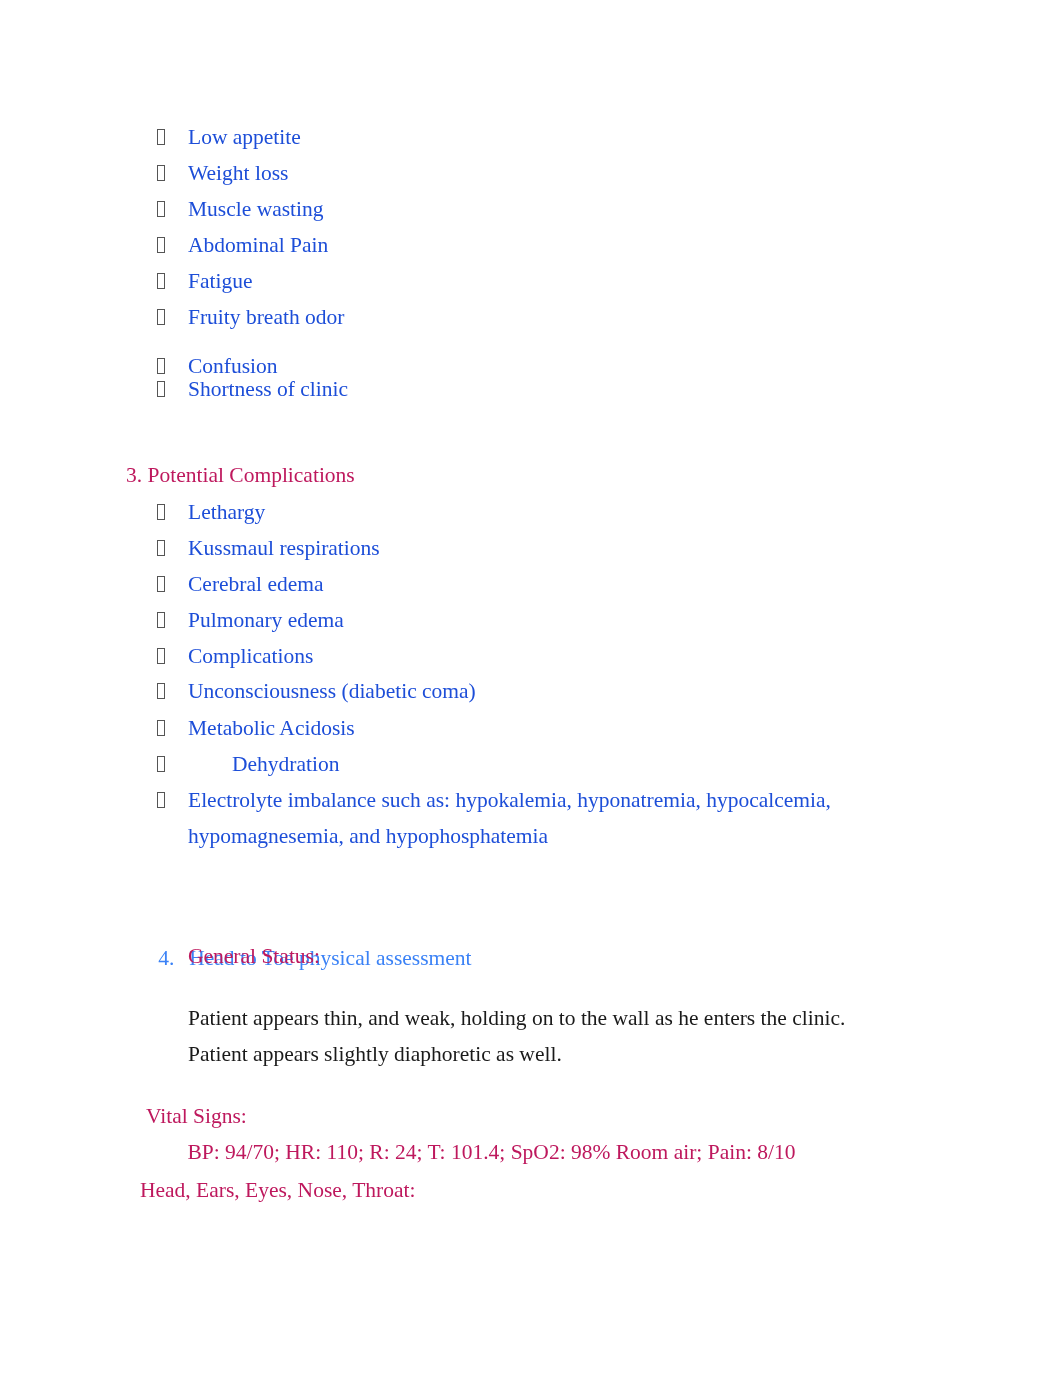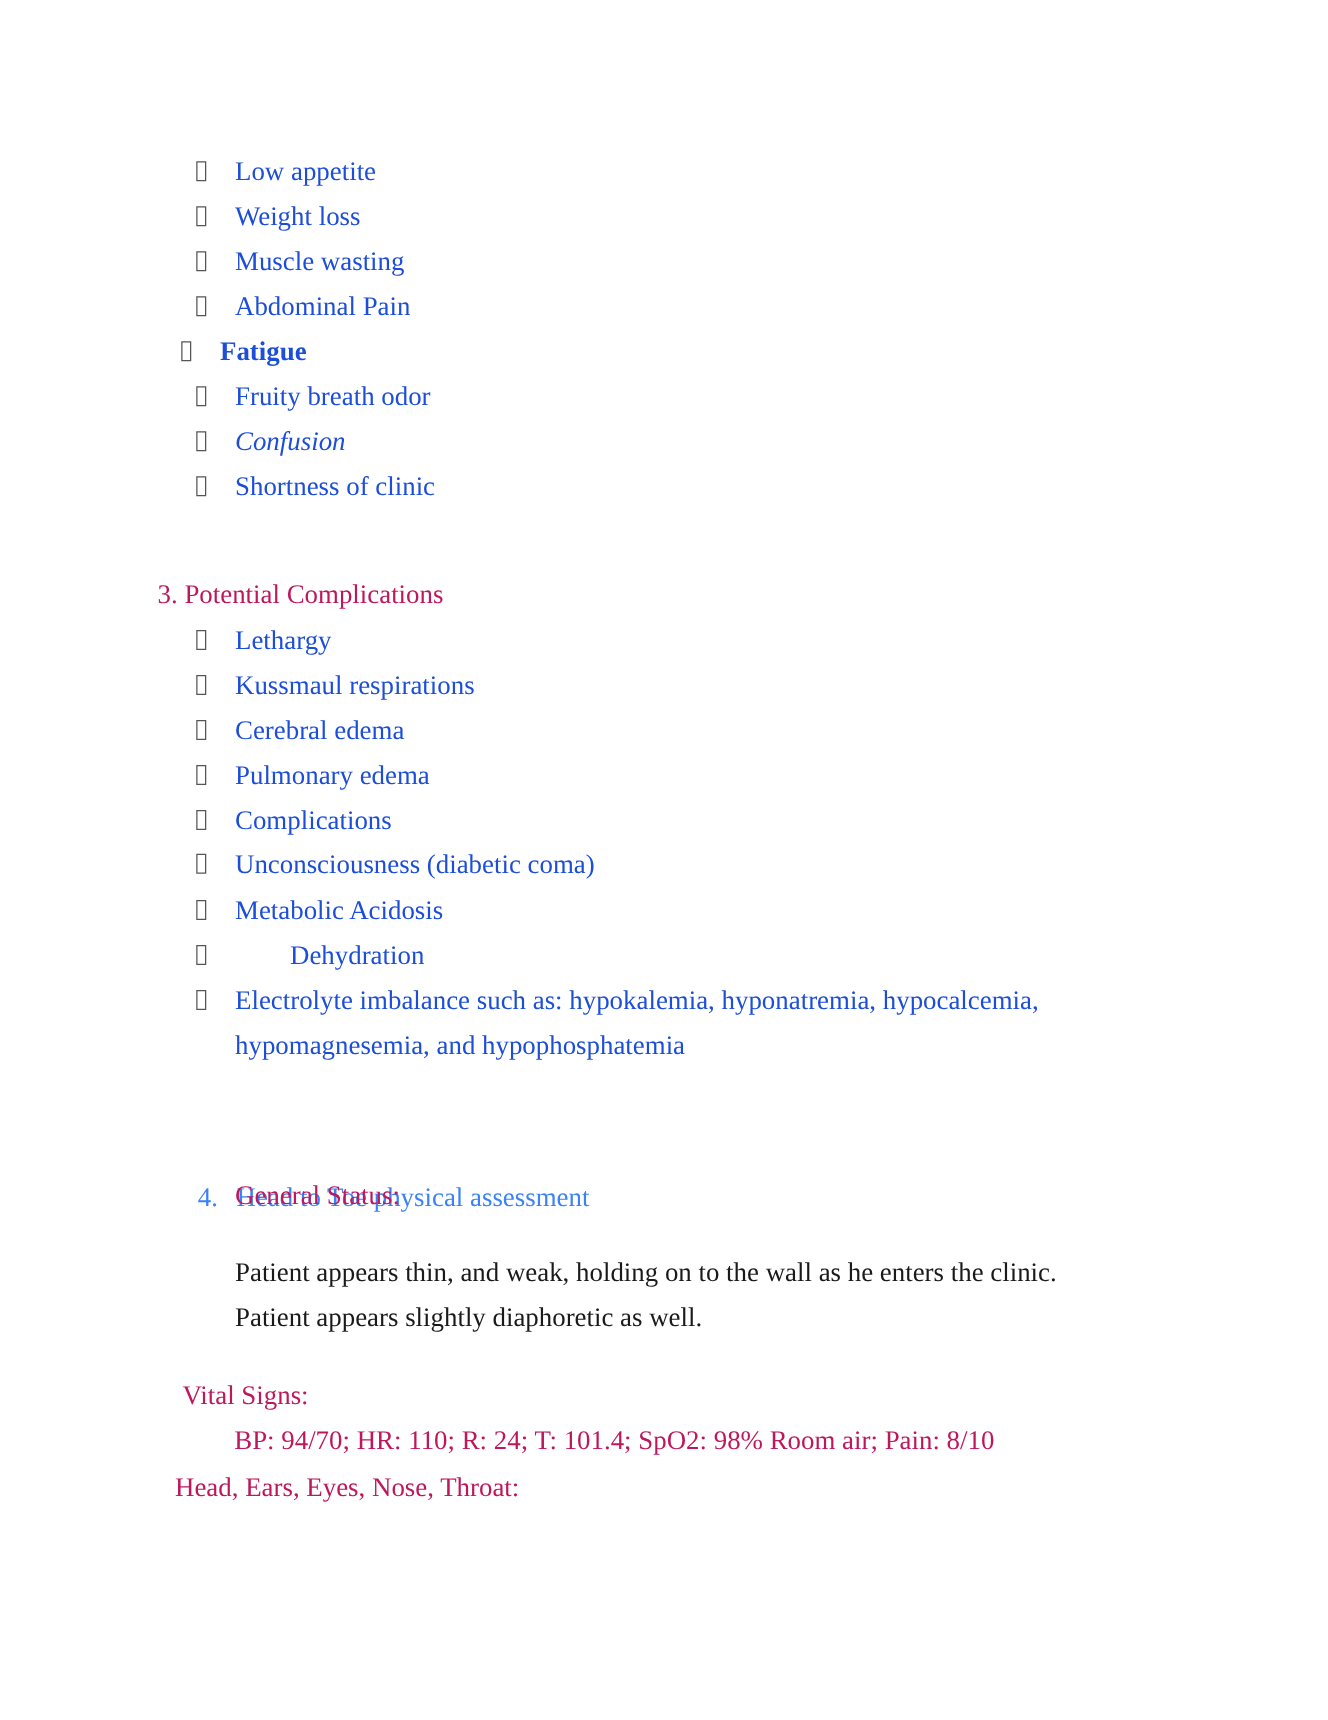--- a/index.html
+++ b/index.html
@@ -112,35 +112,35 @@
       <span class="btext">Muscle wasting</span>
     </div>
 
     <div class="bullet-item" style="left:157px; top:227px; width:700px;">
       <span class="marker">
           <i class="tofu"></i>
         </span>
       <span class="btext">Abdominal Pain</span>
     </div>
 
-    <div class="bullet-item" style="left:145px; top:263px; width:700px;font-weight:bold;">
+    <div class="bullet-item" style="left:157px; top:263px; width:700px;">
       <span class="marker">
           <i class="tofu"></i>
         </span>
       <span class="btext">Fatigue</span>
     </div>
 
     <div class="bullet-item" style="left:157px; top:299px; width:700px;">
       <span class="marker">
           <i class="tofu"></i>
         </span>
       <span class="btext">Fruity breath odor</span>
     </div>
 
-    <div class="bullet-item" style="left:157px; top:335px; width:700px;font-style:italic;">
+    <div class="bullet-item" style="left:157px; top:348px; width:700px;">
       <span class="marker">
           <i class="tofu"></i>
         </span>
       <span class="btext">Confusion</span>
     </div>
 
     <div class="bullet-item" style="left:157px; top:371px; width:700px;">
       <span class="marker">
           <i class="tofu"></i>
         </span>

